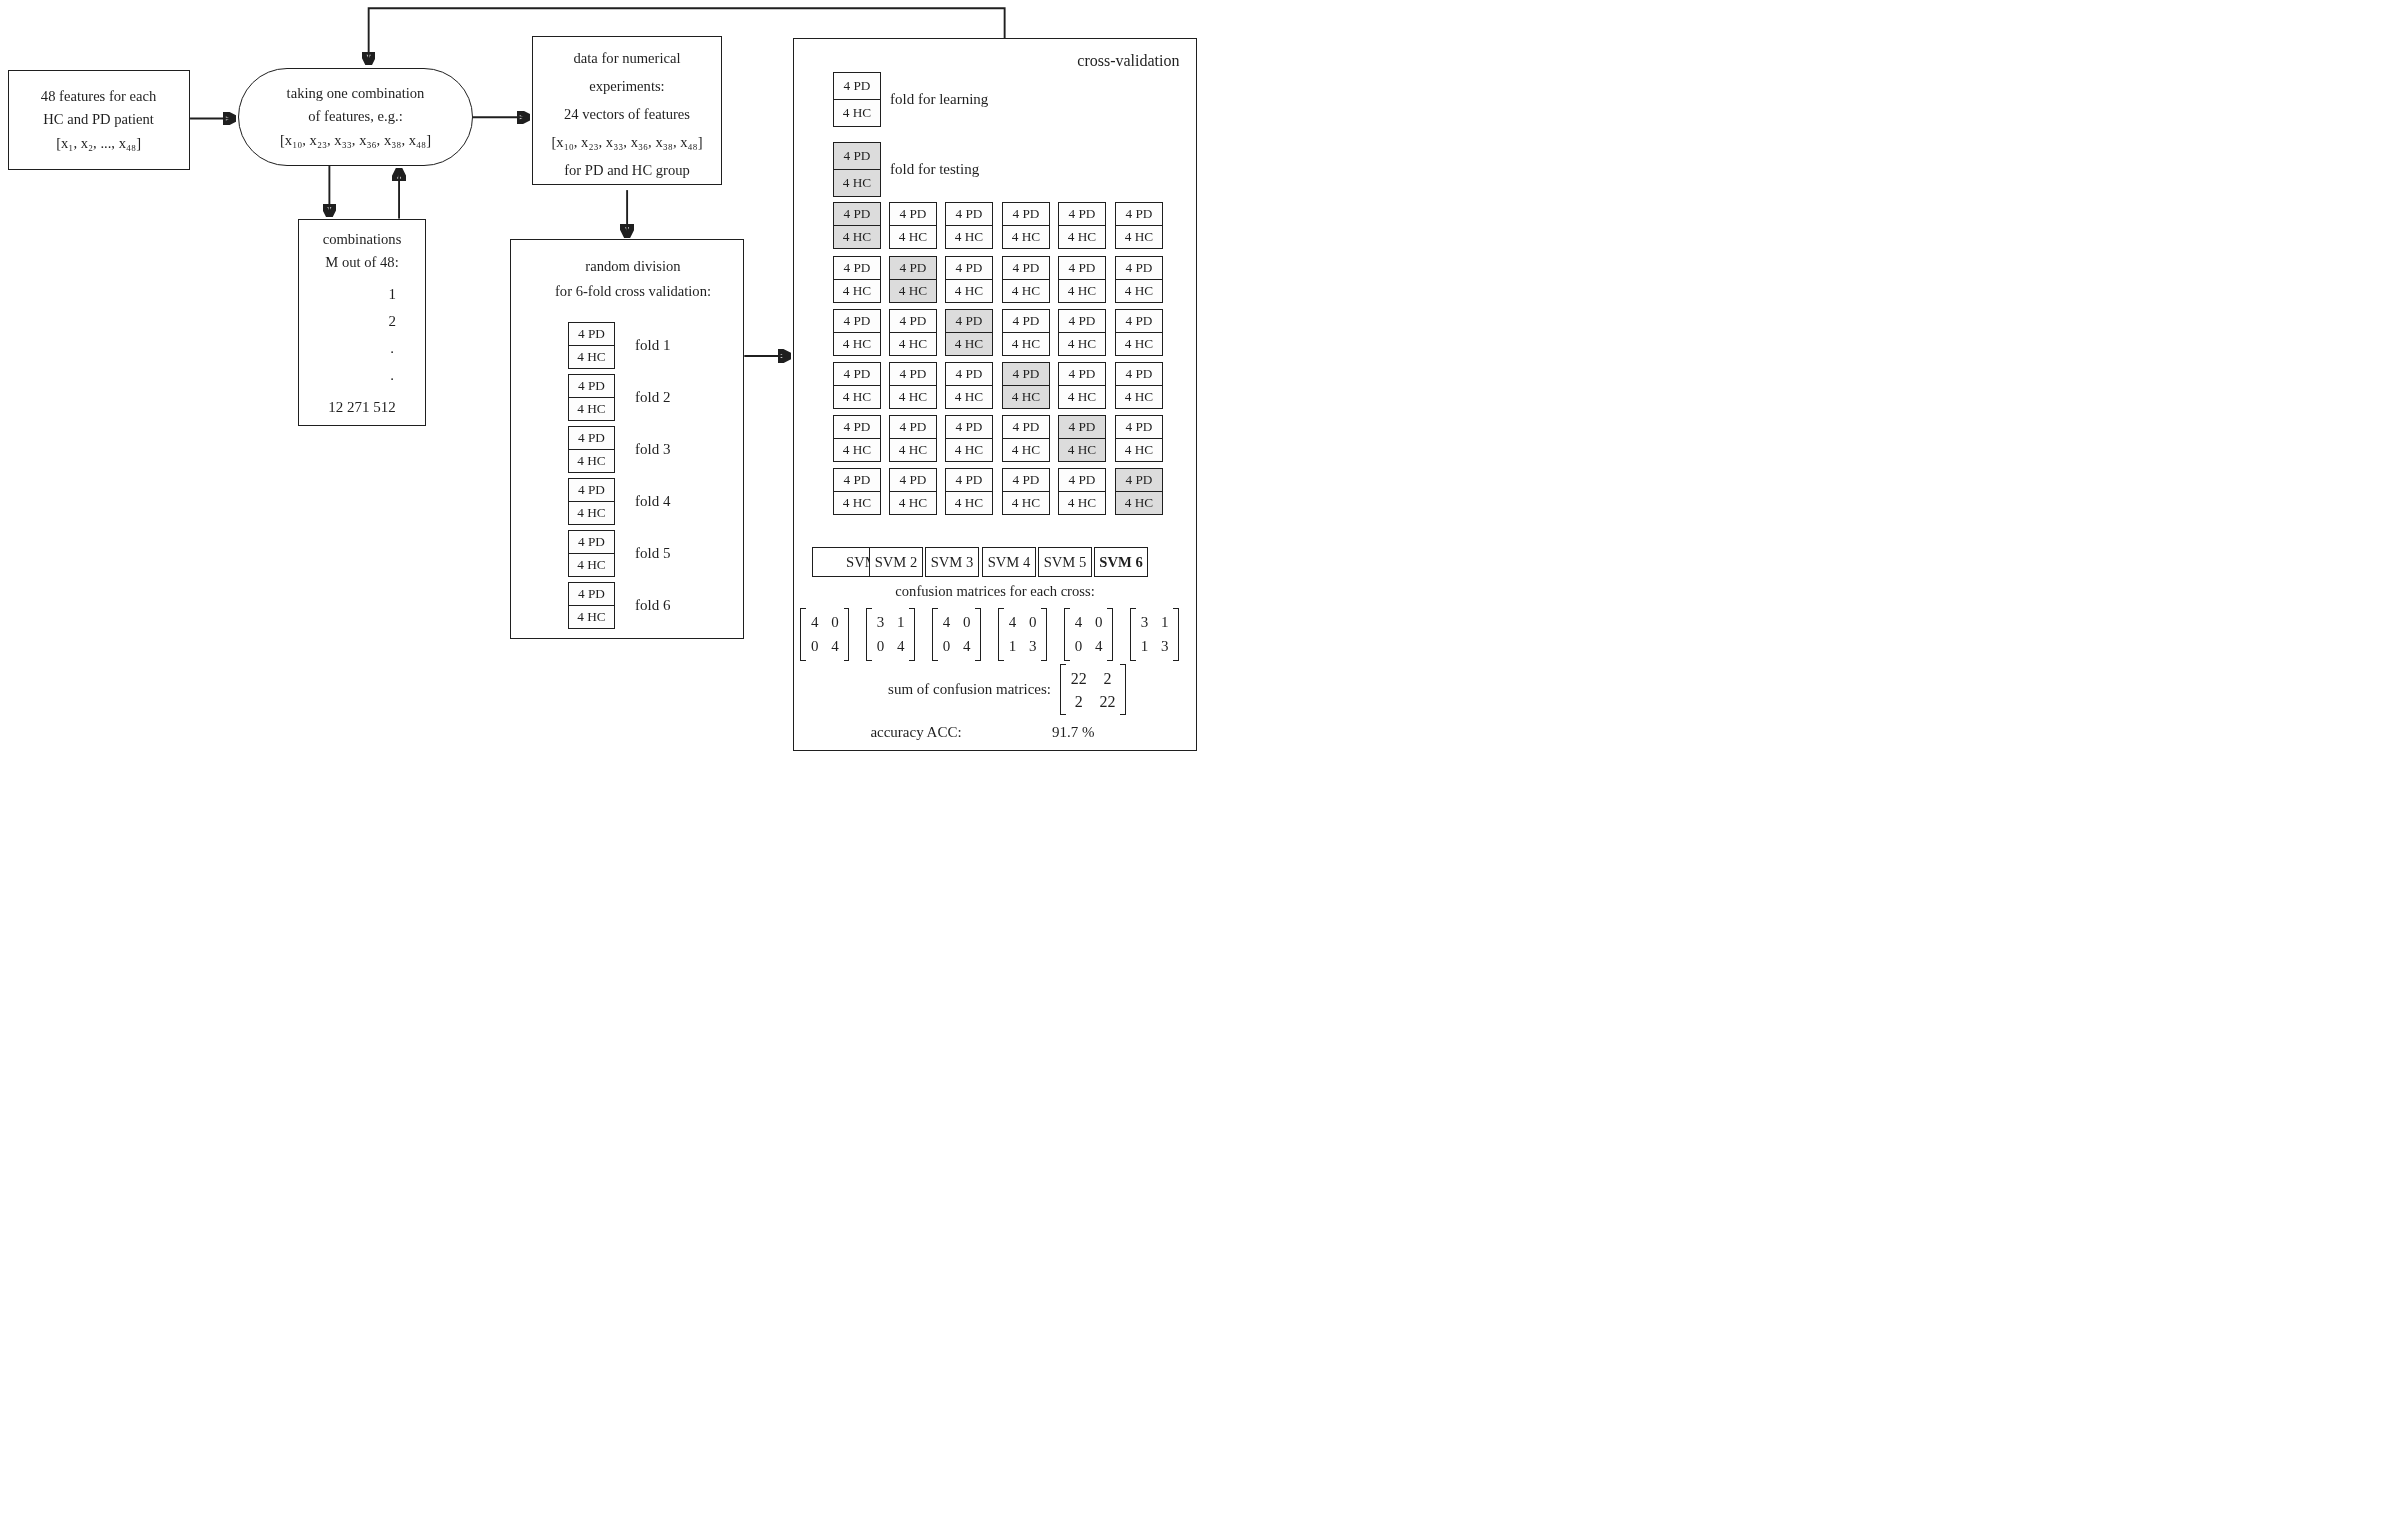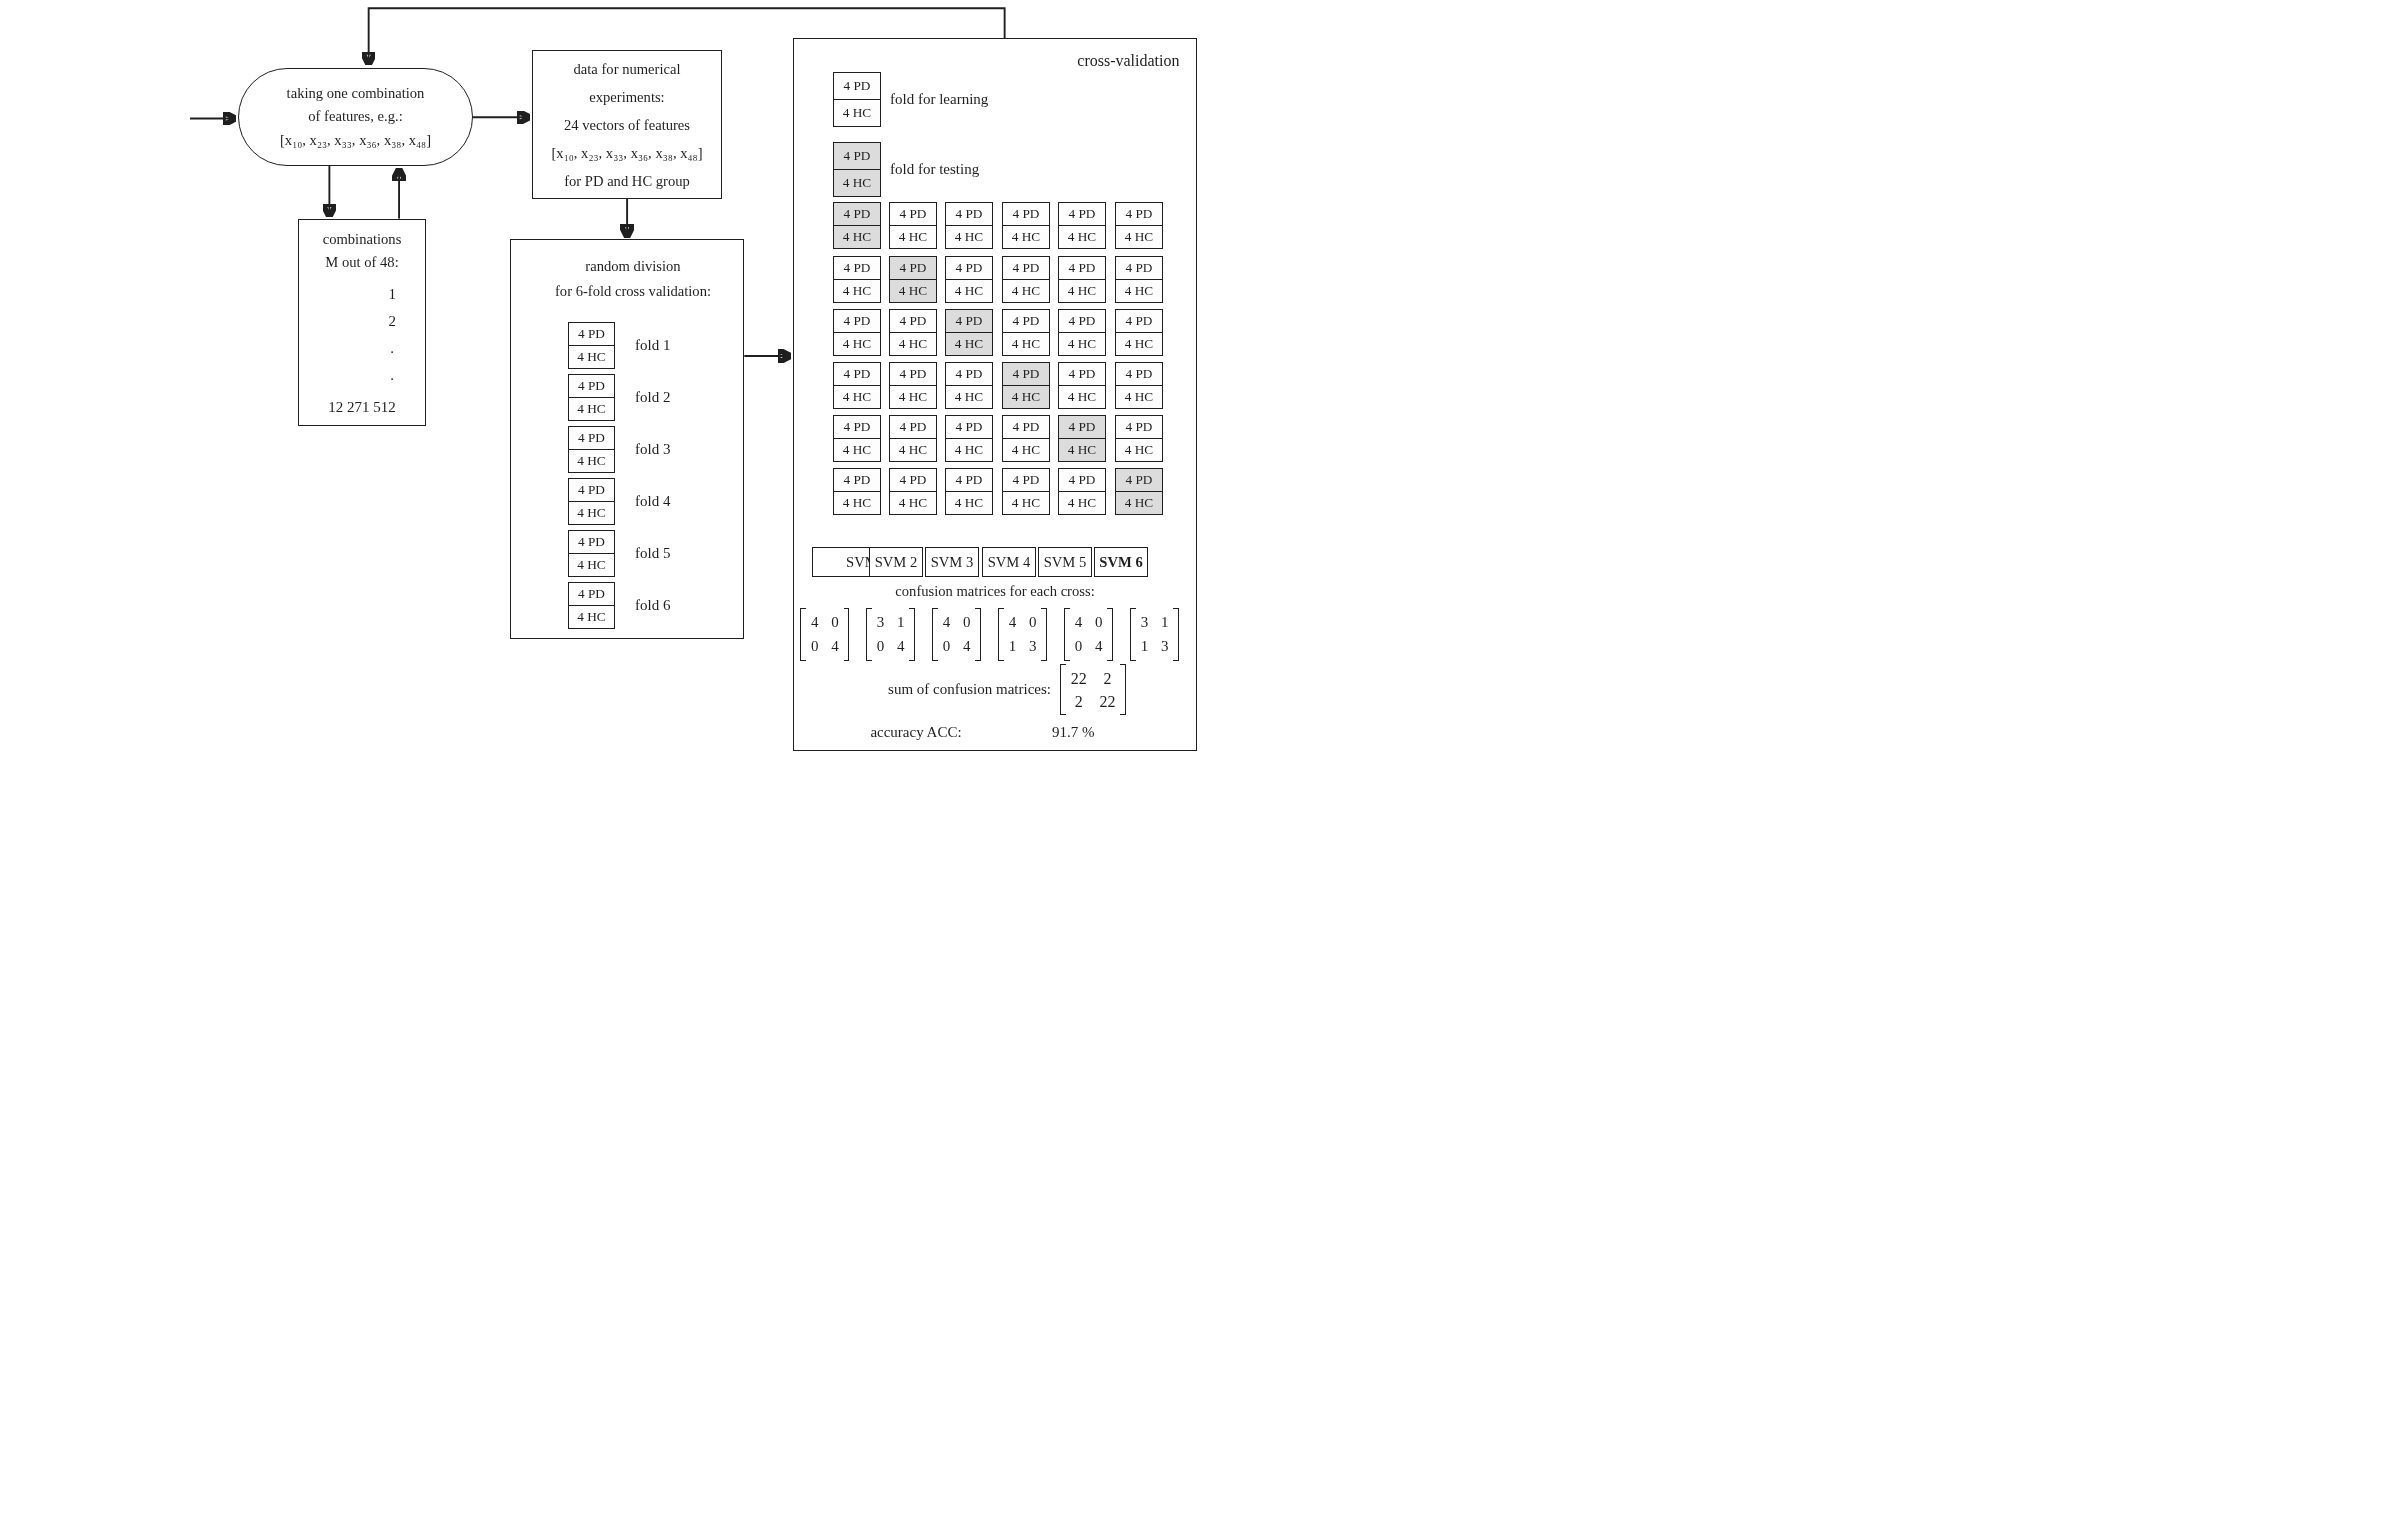--- a/index.html
+++ b/index.html
@@ -66,20 +66,25 @@
     <path d="M990,300 L990,372" marker-end="url(#ah)"></path>
     <path d="M1175,562 L1246,562" marker-end="url(#ah)"></path>
     <path d="M1351,818 L1326,854" marker-end="url(#ah)"></path>
     <path d="M1440,818 L1415,854" marker-end="url(#ah)"></path>
     <path d="M1529,818 L1504,854" marker-end="url(#ah)"></path>
     <path d="M1618,818 L1593,854" marker-end="url(#ah)"></path>
     <path d="M1707,818 L1682,854" marker-end="url(#ah)"></path>
     <path d="M1796,818 L1771,854" marker-end="url(#ah)"></path>
   </svg>
 
+  <div class="box center-col" id="features-box" style="left:7.6px;top:70px;width:182px;height:100px;">
+    <span class="line23">48 features for each</span>
+    <span class="line23">HC and PD patient</span>
+    <span class="line23">[x₁, x₂, ..., x₄₈]</span>
+  </div>
 
   <div class="box center-col" id="rounded-box" style="left:238px;top:68px;width:235px;height:98px;">
     <span class="line23">taking one combination</span>
     <span class="line23">of features, e.g.:</span>
     <span class="line23">[x₁₀, x₂₃, x₃₃, x₃₆, x₃₈, x₄₈]</span>
   </div>
 
   <div class="box" id="combinations-box" style="left:298px;top:219px;width:128px;height:207px;">
     <div class="abs" style="left:0;top:7.6px;width:100%;text-align:center;">
       <span class="line23" style="display:block;">combinations</span>
@@ -87,21 +92,21 @@
     </div>
     <div id="combos-numbers">
       <span class="num">1</span>
       <span class="num">2</span>
       <span class="num">.</span>
       <span class="num">.</span>
     </div>
     <span id="combos-total">12 271 512</span>
   </div>
 
-  <div class="box center-col" id="data-box" style="left:532px;top:50px;width:190px;height:149px;">
+  <div class="box center-col" id="data-box" style="left:532px;top:36px;width:190px;height:149px;justify-content:flex-end;">
     <span class="line23b">data for numerical</span>
     <span class="line23b">experiments:</span>
     <span class="line23b">24 vectors of features</span>
     <span class="line23b">[x₁₀, x₂₃, x₃₃, x₃₆, x₃₈, x₄₈]</span>
     <span class="line23b">for PD and HC group</span>
   </div>
 
   <div class="box" id="random-box" style="left:510px;top:239px;width:234px;height:400px;">
     <div class="abs" style="left:6px;top:14px;width:100%;text-align:center;">
       <span class="line23" style="display:block;line-height:25px;">random division</span>

